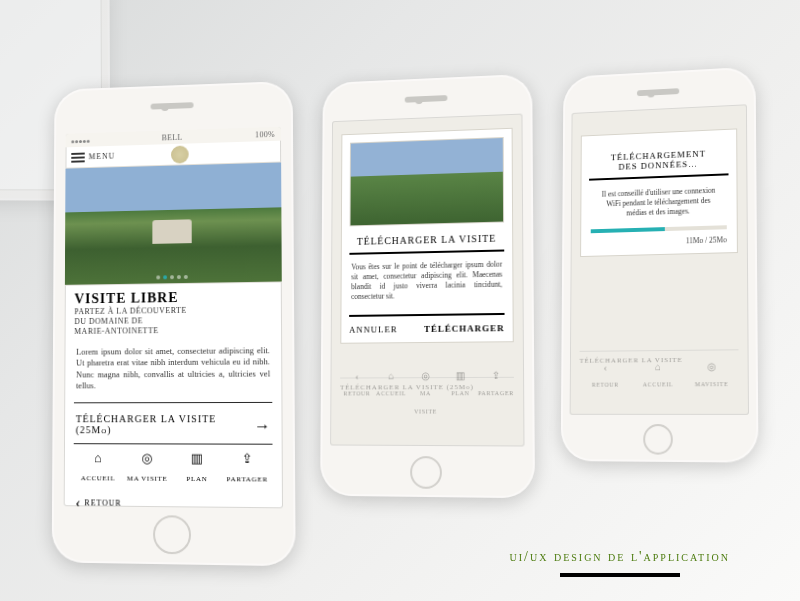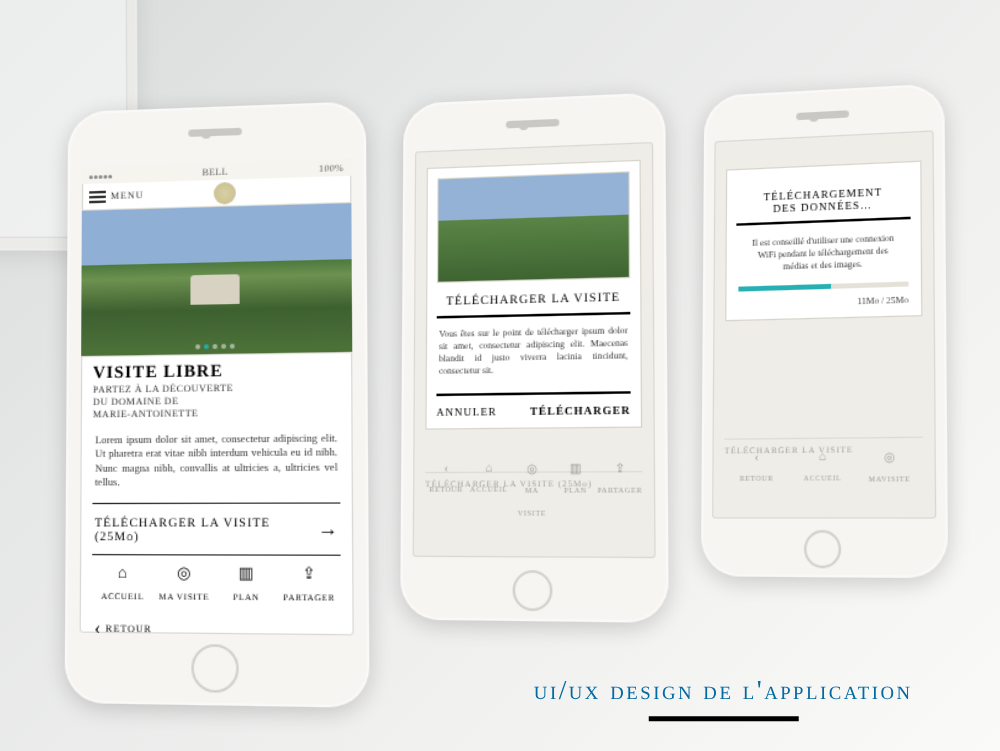--- a/index.html
+++ b/index.html
@@ -8,24 +8,24 @@
     background: linear-gradient(135deg, #d9dbdb 0%, #e6e7e7 30%, #efefee 60%, #fafaf9 100%);
     position: relative;
   }
   .caption-block {
     position: absolute;
     right: 70px;
     bottom: 24px;
     text-align: center;
   }
   .caption-text {
-    font-size: 22px;
+    font-size: 14px;
     letter-spacing: 2px;
     font-variant: small-caps;
-    color: #0369a1;
+    color: #4d7c0f;
   }
   .caption-underline {
     width: 120px;
     height: 4px;
     background: #000;
     margin: 8px auto 0;
   }
 
   
   .phone {

